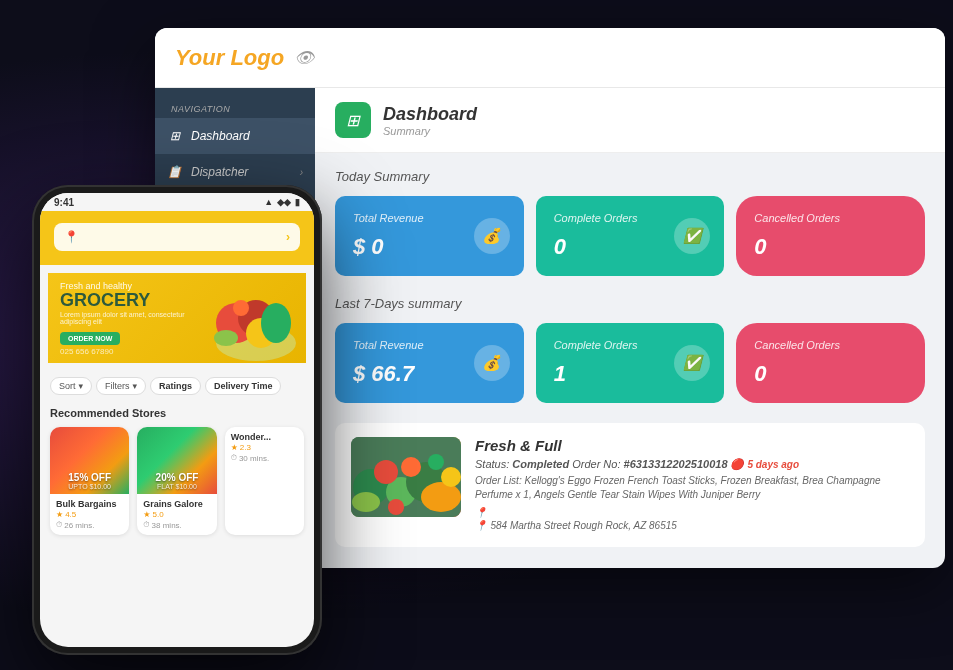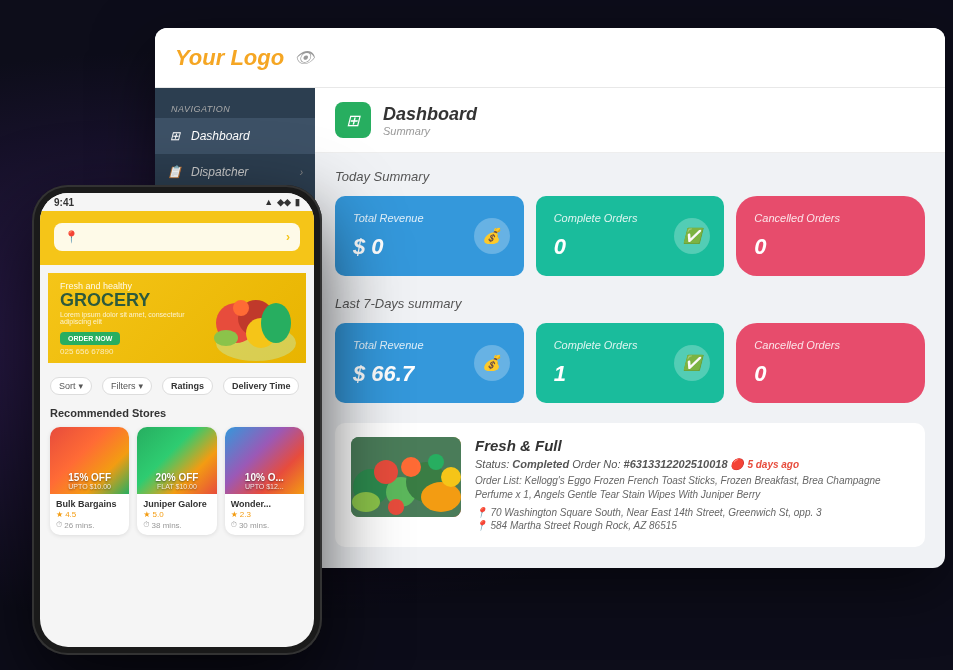--- a/index.html
+++ b/index.html
@@ -426,21 +426,21 @@
       width: 100px;
       height: 90px;
       position: relative;
       flex-shrink: 0;
     }
 
     
     .filter-row {
       display: flex;
       align-items: center;
-      gap: 10px;
+      gap: 4px;
       padding: 6px 10px;
       background: #f5f5f5;
       font-size: 10px;
     }
 
     .filter-chip {
       background: #fff;
       border: 1px solid #ddd;
       border-radius: 12px;
       padding: 3px 8px;
@@ -663,21 +663,20 @@
               <div class="order-store-name">Fresh &amp; Full</div>
               <div class="order-status-line">
                 <span class="status-completed">Status: <strong>Completed</strong> Order No: </span>
                 <span class="order-no">#6313312202510018</span>
                 <span style="color:#e74c3c; font-size:11px;"> 🔴 </span>
                 <span class="time-ago">5 days ago</span>
               </div>
               <div class="order-items-text">Order List: Kellogg's Eggo Frozen French Toast Sticks, Frozen Breakfast, Brea Champagne Perfume x 1, Angels Gentle Tear Stain Wipes With Juniper Berry</div>
               <div class="order-address">
                 <span class="pin-icon">📍</span>
-                <span>70 Washington Square South, Near East 14th Street, Greenwich St, opp. 3</span>
               </div>
               <div class="order-address">
                 <span class="pin-icon-red">📍</span>
                 <span>584 Martha Street Rough Rock, AZ 86515</span>
               </div>
             </div>
           </div>
         </div>
       </div>
     </div>
@@ -769,39 +768,33 @@
         </div>
 
         <div class="store-card">
           <div class="store-image store-img-2">
             <div class="discount-badge">
               <span>20% OFF</span>
               <span class="discount-sub">FLAT $10.00</span>
             </div>
           </div>
           <div class="store-info">
-            <div class="store-name">Juniper Galore</div>
+            <div class="store-name">Grains Galore</div>
             <div class="store-rating">
               <span>★</span>
               <span>5.0</span>
             </div>
             <div class="store-time">
               <span>⏱</span>
               <span>38 mins.</span>
             </div>
           </div>
         </div>
 
         <div class="store-card">
-          <div class="store-image store-img-3">
-            <div class="discount-badge">
-              <span>10% O...</span>
-              <span class="discount-sub">UPTO $12...</span>
-            </div>
-          </div>
           <div class="store-info">
             <div class="store-name">Wonder...</div>
             <div class="store-rating">
               <span>★</span>
               <span>2.3</span>
             </div>
             <div class="store-time">
               <span>⏱</span>
               <span>30 mins.</span>
             </div>

